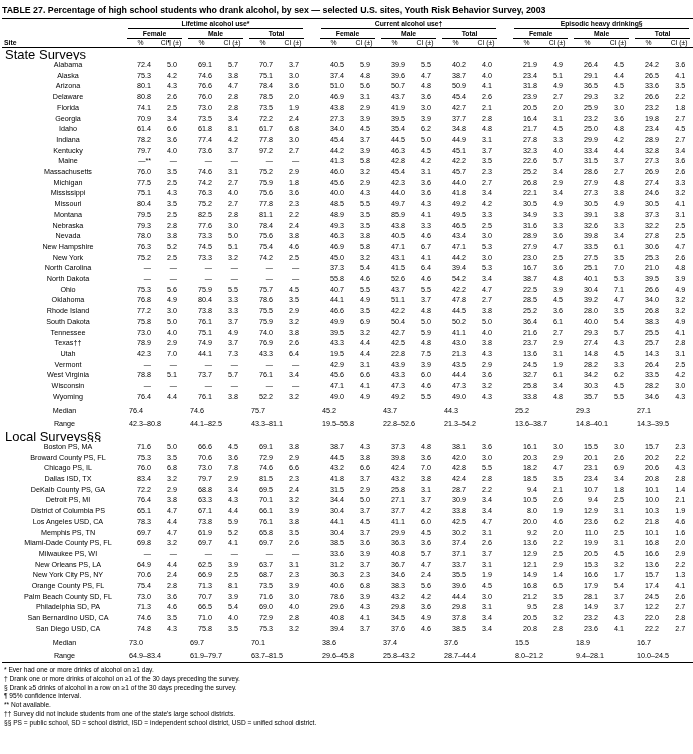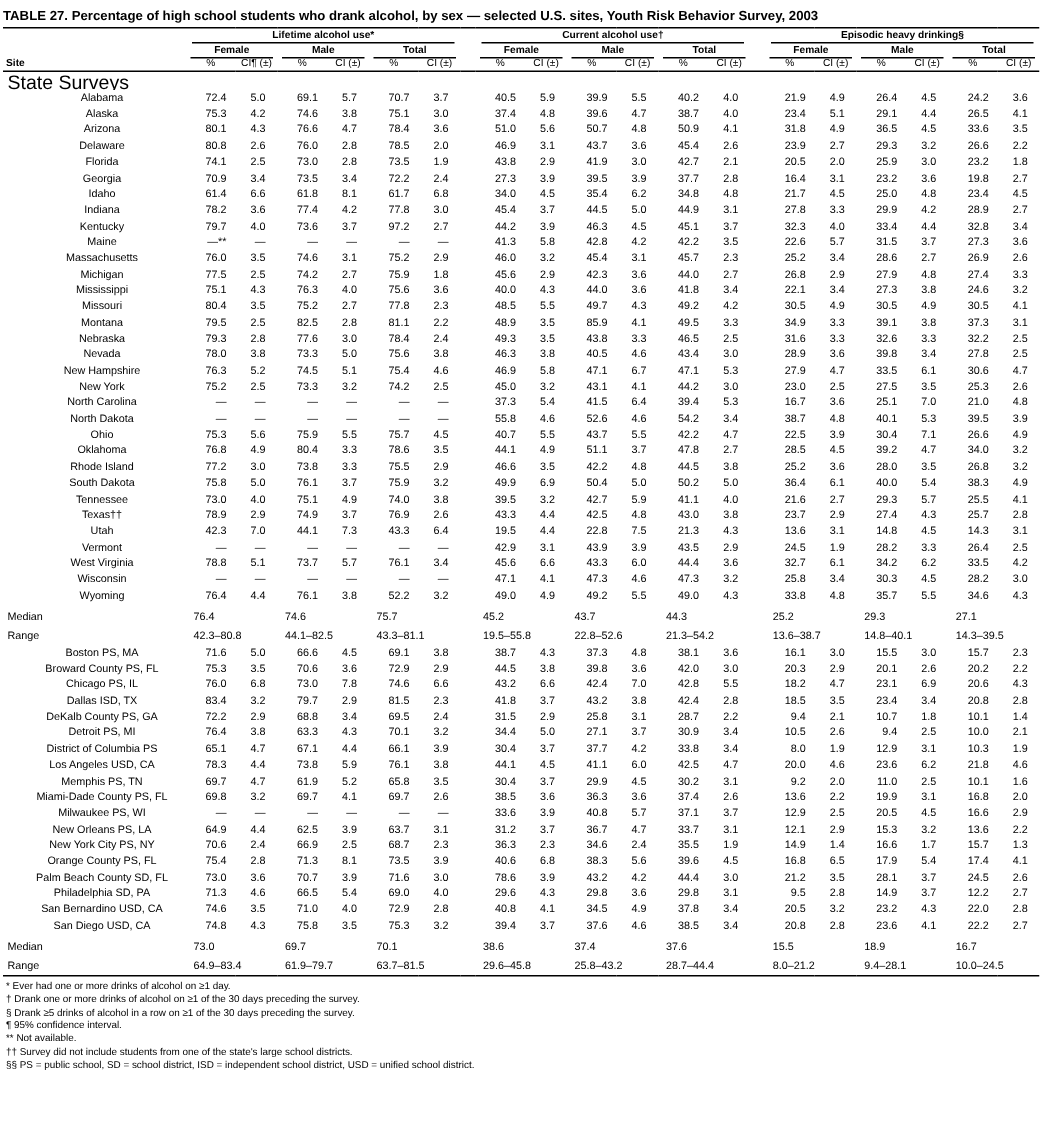--- a/index.html
+++ b/index.html
@@ -25,21 +25,21 @@
   .sexrow .gu { margin: 0 3px; }
   tr.measure th { border-bottom: 1px solid #000; font-weight: normal; text-align: center; padding-bottom: 1px; }
   tr.measure th.site-th { text-align: left; padding-left: 2px; font-weight: bold; }
 
   td { white-space: nowrap; overflow: hidden; }
   .section-row td { font-size: 13px; line-height: 11px; padding-left: 3px; padding-top: 1px; }
   .data-row td, .summary-row td { font-size: 7.2px; line-height: 10.7px; }
   .data-row td.site { text-align: center; padding-left: 10px; }
   td.pct { text-align: right; padding-right: 6px; }
   td.ci  { text-align: right; padding-right: 8px; }
-  .summary-row td { padding-top: 3px; }
+  .summary-row td { padding-top: 3px; text-align: center; }
   .summary-row td.site { padding-left: 3px; }
   .summary-row td.pair { text-align: left; padding-left: 5px; }
 
   .footnotes { padding: 3px 0 0 2px; }
   .fn { font-size: 6.6px; line-height: 8.8px; white-space: nowrap; }
 </style>
 </head>
 <body>
 
 <div class="page">
@@ -901,20 +901,23 @@
           <td class="pair" colspan="2">43.3–81.1</td>
           <td class="spc"></td>
           <td class="pair" colspan="2">19.5–55.8</td>
           <td class="pair" colspan="2">22.8–52.6</td>
           <td class="pair" colspan="2">21.3–54.2</td>
           <td class="spc"></td>
           <td class="pair" colspan="2">13.6–38.7</td>
           <td class="pair" colspan="2">14.8–40.1</td>
           <td class="pair" colspan="2">14.3–39.5</td>
         </tr>
+        <tr class="section-row">
+          <td class="section-label" colspan="21">Local Surveys§§</td>
+        </tr>
         <tr class="data-row">
           <td class="site">Boston PS, MA</td>
           <td class="pct">71.6</td>
           <td class="ci">5.0</td>
           <td class="pct">66.6</td>
           <td class="ci">4.5</td>
           <td class="pct">69.1</td>
           <td class="ci">3.8</td>
           <td class="spc"></td>
           <td class="pct">38.7</td>

